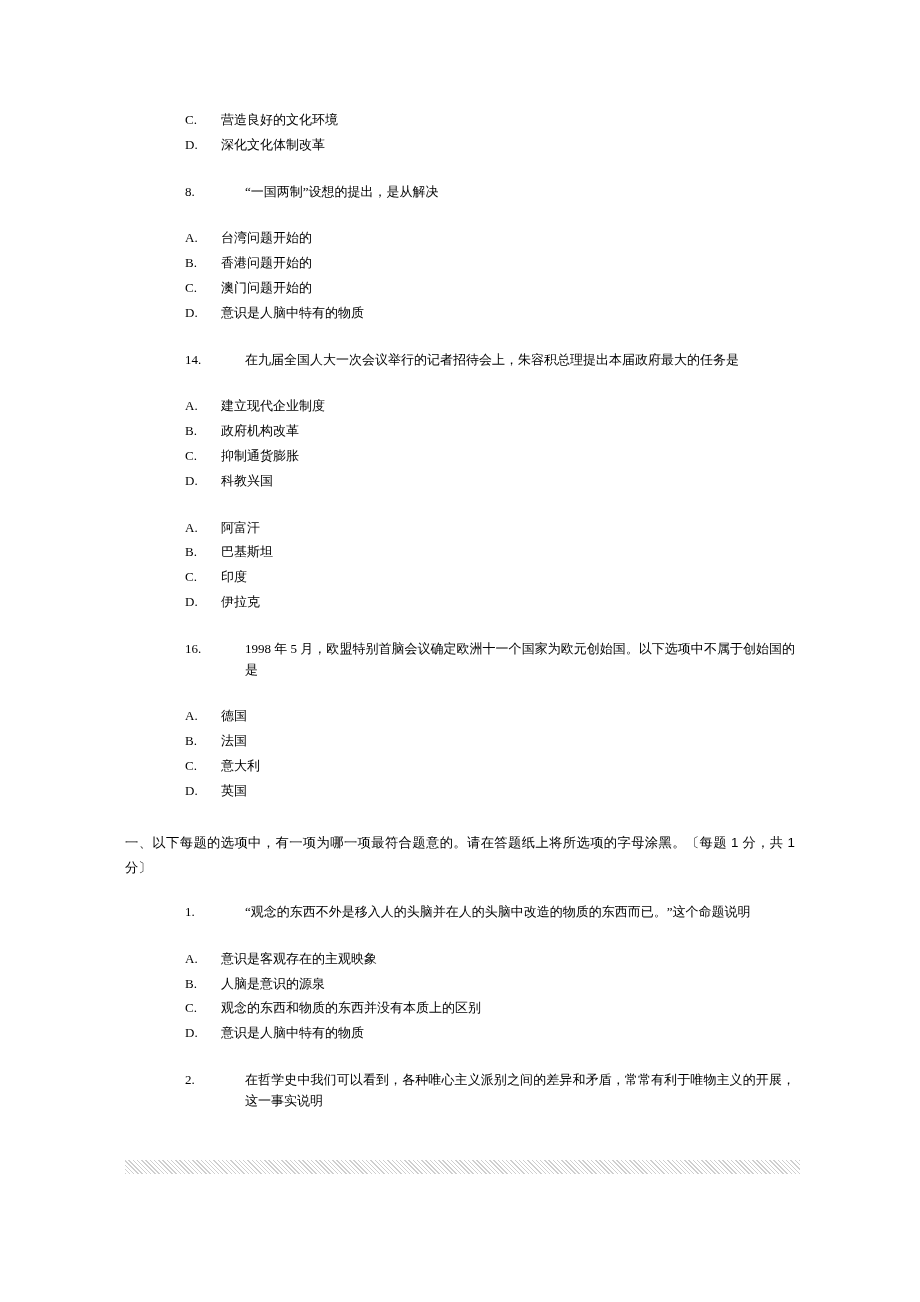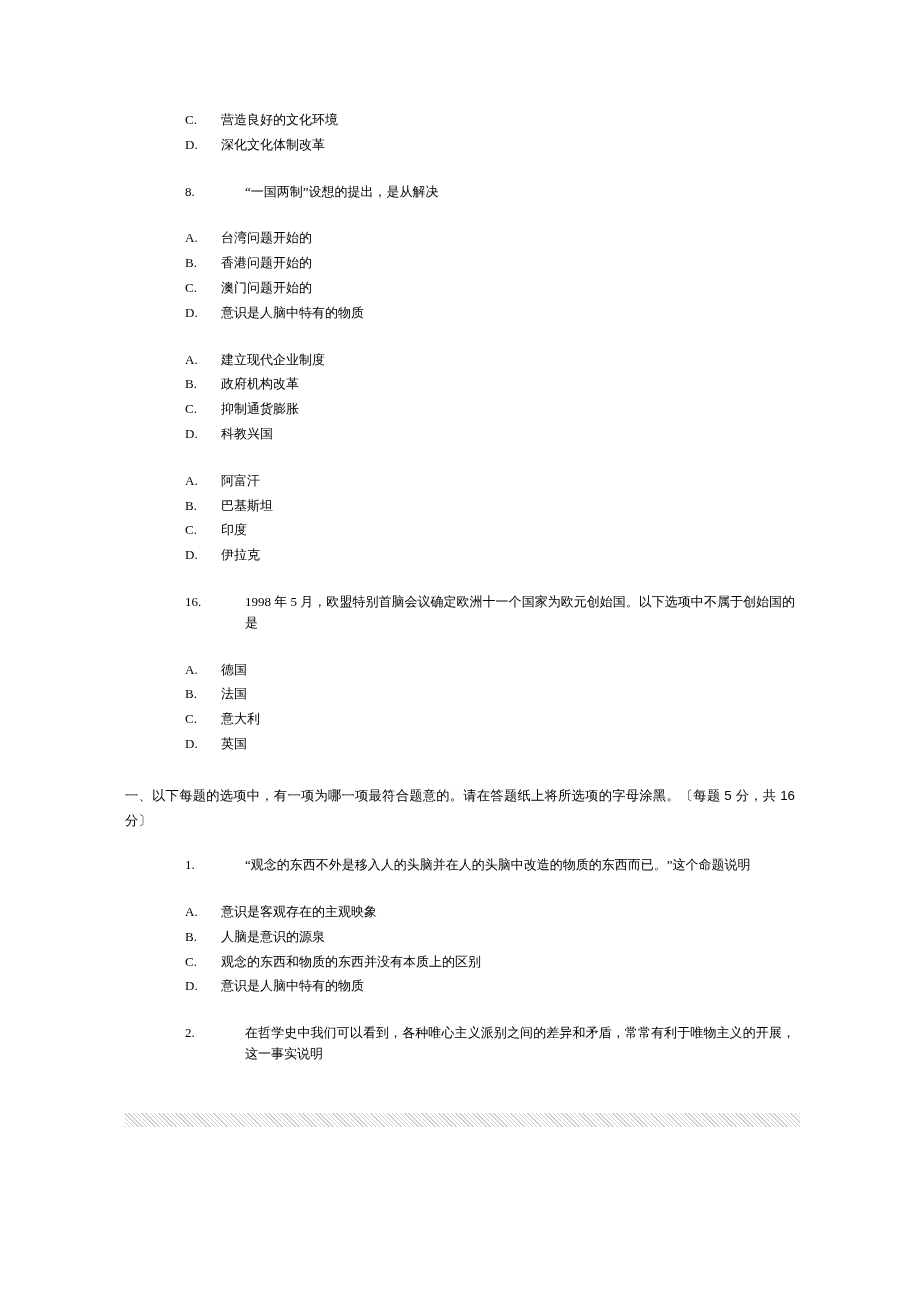--- a/index.html
+++ b/index.html
@@ -99,20 +99,24 @@
         <span class="opt-letter">C.</span>
         <span class="opt-text">澳门问题开始的</span>
       </div>
     <div class="opt-row">
         <span class="opt-letter">D.</span>
         <span class="opt-text">意识是人脑中特有的物质</span>
       </div>
   </div>
 
   <div class="q-block">
+    <div class="q-row">
+      <span class="q-num">14.</span>
+      <span class="q-text">在九届全国人大一次会议举行的记者招待会上，朱容积总理提出本届政府最大的任务是</span>
+    </div>
     <div class="opt-row">
         <span class="opt-letter">A.</span>
         <span class="opt-text">建立现代企业制度</span>
       </div>
     <div class="opt-row">
         <span class="opt-letter">B.</span>
         <span class="opt-text">政府机构改革</span>
       </div>
     <div class="opt-row">
         <span class="opt-letter">C.</span>
@@ -161,21 +165,21 @@
         <span class="opt-text">意大利</span>
       </div>
     <div class="opt-row">
         <span class="opt-letter">D.</span>
         <span class="opt-text">英国</span>
       </div>
   </div>
 
 </div>
 
-<div class="section-heading">一、以下每题的选项中，有一项为哪一项最符合题意的。请在答题纸上将所选项的字母涂黑。〔每题 5 分，共 16 分〕</div>
+<div class="section-heading">一、以下每题的选项中，有一项为哪一项最符合题意的。请在答题纸上将所选项的字母涂黑。〔每题 1 分，共 1 分〕</div>
 
 <div class="content">
 
   <div class="q-block" style="margin-top:4px">
     <div class="q-row">
       <span class="q-num">1.</span>
       <span class="q-text">“观念的东西不外是移入人的头脑并在人的头脑中改造的物质的东西而已。”这个命题说明</span>
     </div>
     <div class="opt-row">
         <span class="opt-letter">A.</span>

